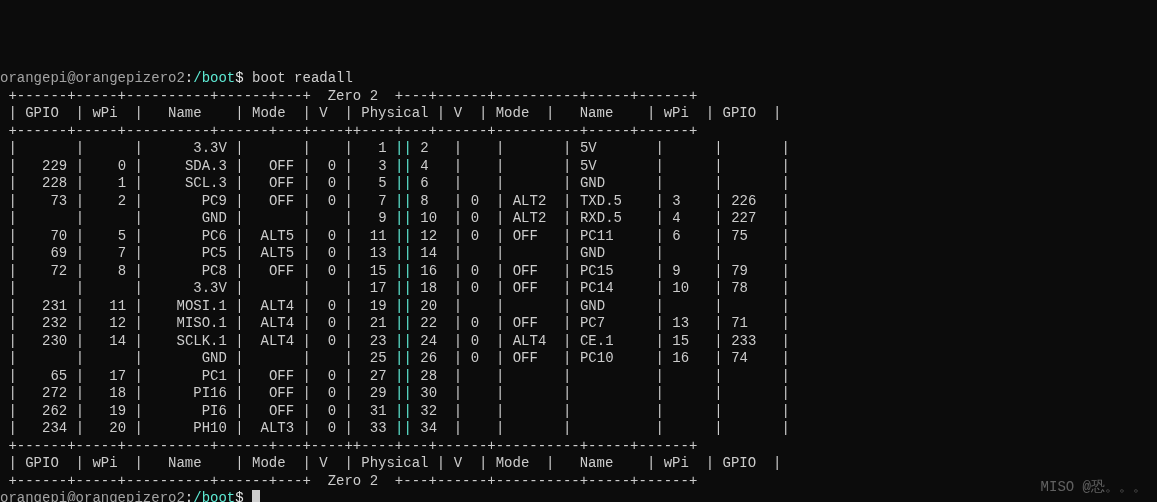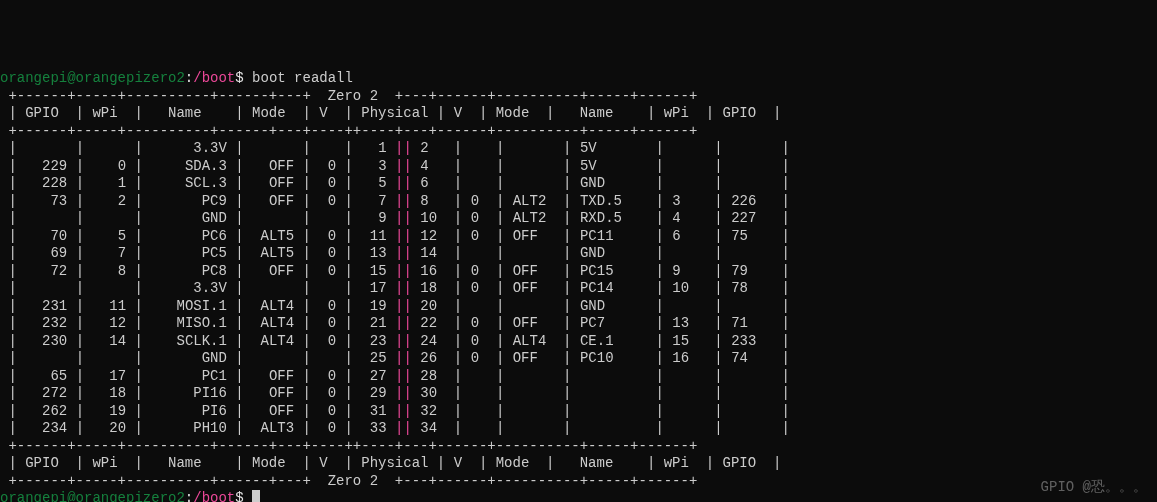--- a/index.html
+++ b/index.html
@@ -8,22 +8,22 @@
     background: #0c0c0c;
     color: #cccccc;
     font-family: "Consolas", "Courier New", monospace;
     font-size: 14px;
     line-height: 1.25;
     white-space: pre;
     width: 1157px;
     height: 502px;
     overflow: hidden;
   }
-  .green { color: #15803d; }
-  .blue  { color: #ec4899; }
+  .green { color: #a3a3a3; }
+  .blue  { color: #5eead4; }
   .white { color: #e5e5e5; }
   .gray  { color: #cccccc; }
   .watermark {
     position: absolute;
     right: 10px;
     bottom: 6px;
     color: rgba(200,200,200,0.45);
     font-size: 14px;
   }
   .cursor {
@@ -57,16 +57,16 @@
 <span class="gray"> | </span><span class="gray">  230</span><span class="gray"> | </span><span class="gray">  14</span><span class="gray"> | </span><span class="gray">   SCLK.1</span><span class="gray"> | </span><span class="gray"> ALT4</span><span class="gray"> | </span><span class="gray"> 0</span><span class="gray"> | </span><span class="gray"> 23</span><span class="gray"> </span><span class="blue">||</span><span class="gray"> </span><span class="gray">24 </span><span class="gray"> | </span><span class="gray">0 </span><span class="gray"> | </span><span class="gray">ALT4 </span><span class="gray"> | </span><span class="gray">CE.1   </span><span class="gray">  | </span><span class="gray">15  </span><span class="gray"> | </span><span class="gray">233  </span><span class="gray"> |</span>
 <span class="gray"> | </span><span class="gray">     </span><span class="gray"> | </span><span class="gray">    </span><span class="gray"> | </span><span class="gray">      GND</span><span class="gray"> | </span><span class="gray">     </span><span class="gray"> | </span><span class="gray">  </span><span class="gray"> | </span><span class="gray"> 25</span><span class="gray"> </span><span class="blue">||</span><span class="gray"> </span><span class="gray">26 </span><span class="gray"> | </span><span class="gray">0 </span><span class="gray"> | </span><span class="gray">OFF  </span><span class="gray"> | </span><span class="gray">PC10   </span><span class="gray">  | </span><span class="gray">16  </span><span class="gray"> | </span><span class="gray">74   </span><span class="gray"> |</span>
 <span class="gray"> | </span><span class="gray">   65</span><span class="gray"> | </span><span class="gray">  17</span><span class="gray"> | </span><span class="gray">      PC1</span><span class="gray"> | </span><span class="gray">  OFF</span><span class="gray"> | </span><span class="gray"> 0</span><span class="gray"> | </span><span class="gray"> 27</span><span class="gray"> </span><span class="blue">||</span><span class="gray"> </span><span class="gray">28 </span><span class="gray"> | </span><span class="gray">  </span><span class="gray"> | </span><span class="gray">     </span><span class="gray"> | </span><span class="gray">       </span><span class="gray">  | </span><span class="gray">    </span><span class="gray"> | </span><span class="gray">     </span><span class="gray"> |</span>
 <span class="gray"> | </span><span class="gray">  272</span><span class="gray"> | </span><span class="gray">  18</span><span class="gray"> | </span><span class="gray">     PI16</span><span class="gray"> | </span><span class="gray">  OFF</span><span class="gray"> | </span><span class="gray"> 0</span><span class="gray"> | </span><span class="gray"> 29</span><span class="gray"> </span><span class="blue">||</span><span class="gray"> </span><span class="gray">30 </span><span class="gray"> | </span><span class="gray">  </span><span class="gray"> | </span><span class="gray">     </span><span class="gray"> | </span><span class="gray">       </span><span class="gray">  | </span><span class="gray">    </span><span class="gray"> | </span><span class="gray">     </span><span class="gray"> |</span>
 <span class="gray"> | </span><span class="gray">  262</span><span class="gray"> | </span><span class="gray">  19</span><span class="gray"> | </span><span class="gray">      PI6</span><span class="gray"> | </span><span class="gray">  OFF</span><span class="gray"> | </span><span class="gray"> 0</span><span class="gray"> | </span><span class="gray"> 31</span><span class="gray"> </span><span class="blue">||</span><span class="gray"> </span><span class="gray">32 </span><span class="gray"> | </span><span class="gray">  </span><span class="gray"> | </span><span class="gray">     </span><span class="gray"> | </span><span class="gray">       </span><span class="gray">  | </span><span class="gray">    </span><span class="gray"> | </span><span class="gray">     </span><span class="gray"> |</span>
 <span class="gray"> | </span><span class="gray">  234</span><span class="gray"> | </span><span class="gray">  20</span><span class="gray"> | </span><span class="gray">     PH10</span><span class="gray"> | </span><span class="gray"> ALT3</span><span class="gray"> | </span><span class="gray"> 0</span><span class="gray"> | </span><span class="gray"> 33</span><span class="gray"> </span><span class="blue">||</span><span class="gray"> </span><span class="gray">34 </span><span class="gray"> | </span><span class="gray">  </span><span class="gray"> | </span><span class="gray">     </span><span class="gray"> | </span><span class="gray">       </span><span class="gray">  | </span><span class="gray">    </span><span class="gray"> | </span><span class="gray">     </span><span class="gray"> |</span>
 <span class="gray"> +------+-----+----------+------+---+----++----+---+------+----------+-----+------+</span>
 <span class="gray"> | GPIO  | wPi  |   Name    | Mode  | V  | Physical | V  | Mode  |   Name    | wPi  | GPIO  |</span>
 <span class="gray"> +------+-----+----------+------+---+  </span><span class="gray">Zero 2 </span><span class="gray"> +---+------+----------+-----+------+</span>
 <span class="green">orangepi@orangepizero2</span><span class="white">:</span><span class="blue">/boot</span><span class="white">$ </span><span class="gray"></span><span class="cursor"></span></div>
-<div class="watermark">GPIO @恐。。。</div>
+<div class="watermark">MISO @恐。。。</div>
 
 
 
 
 </body></html>

